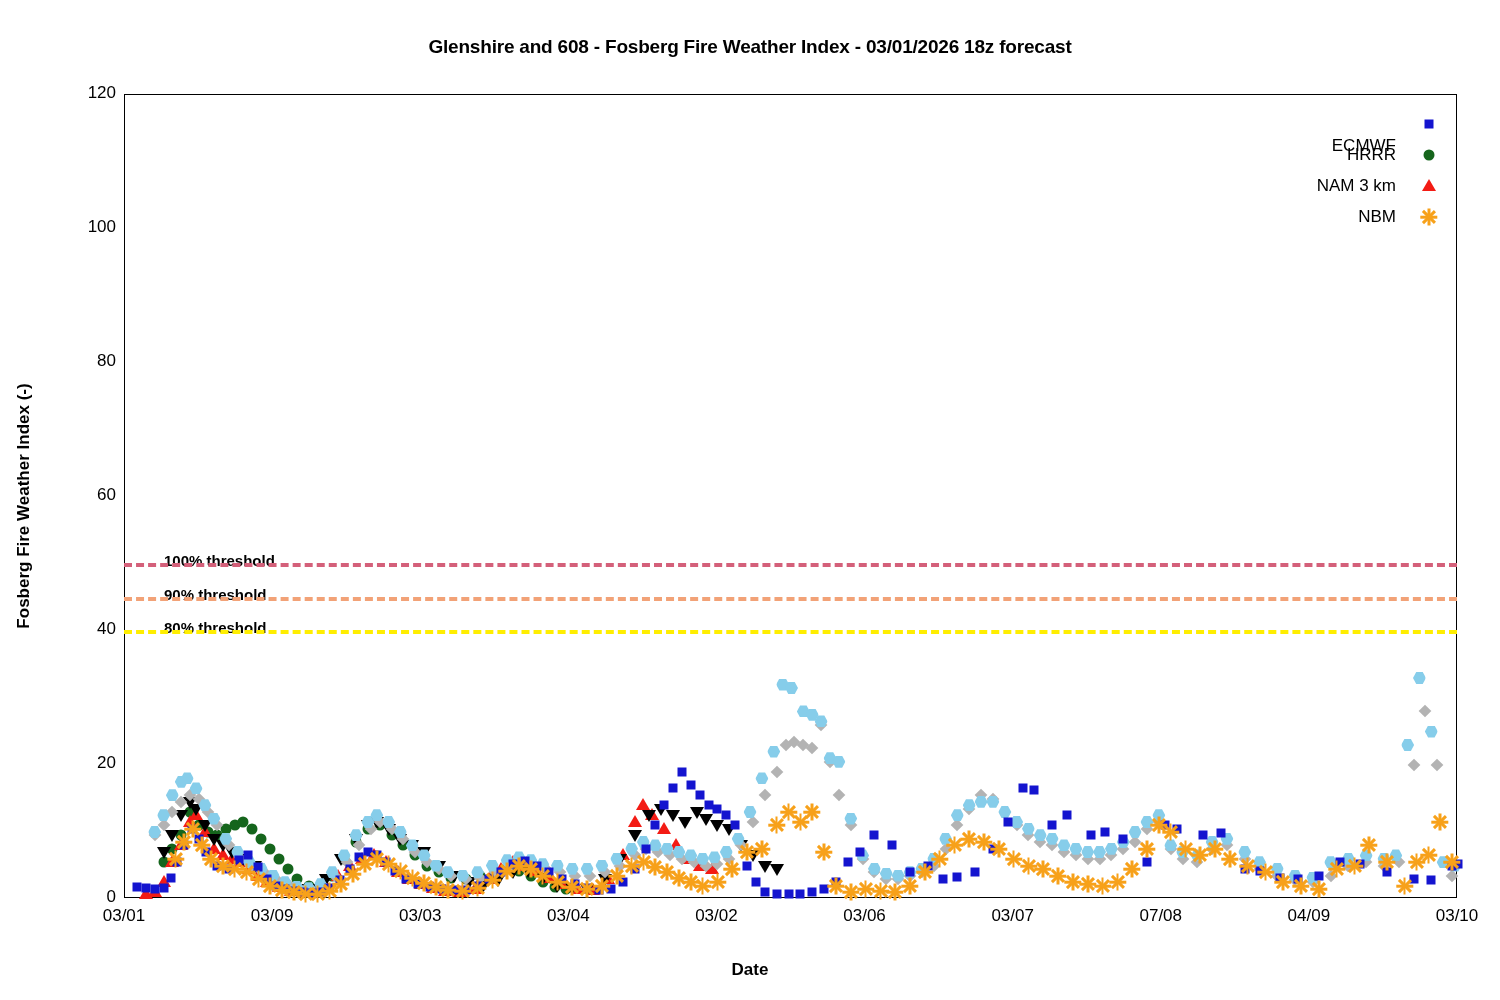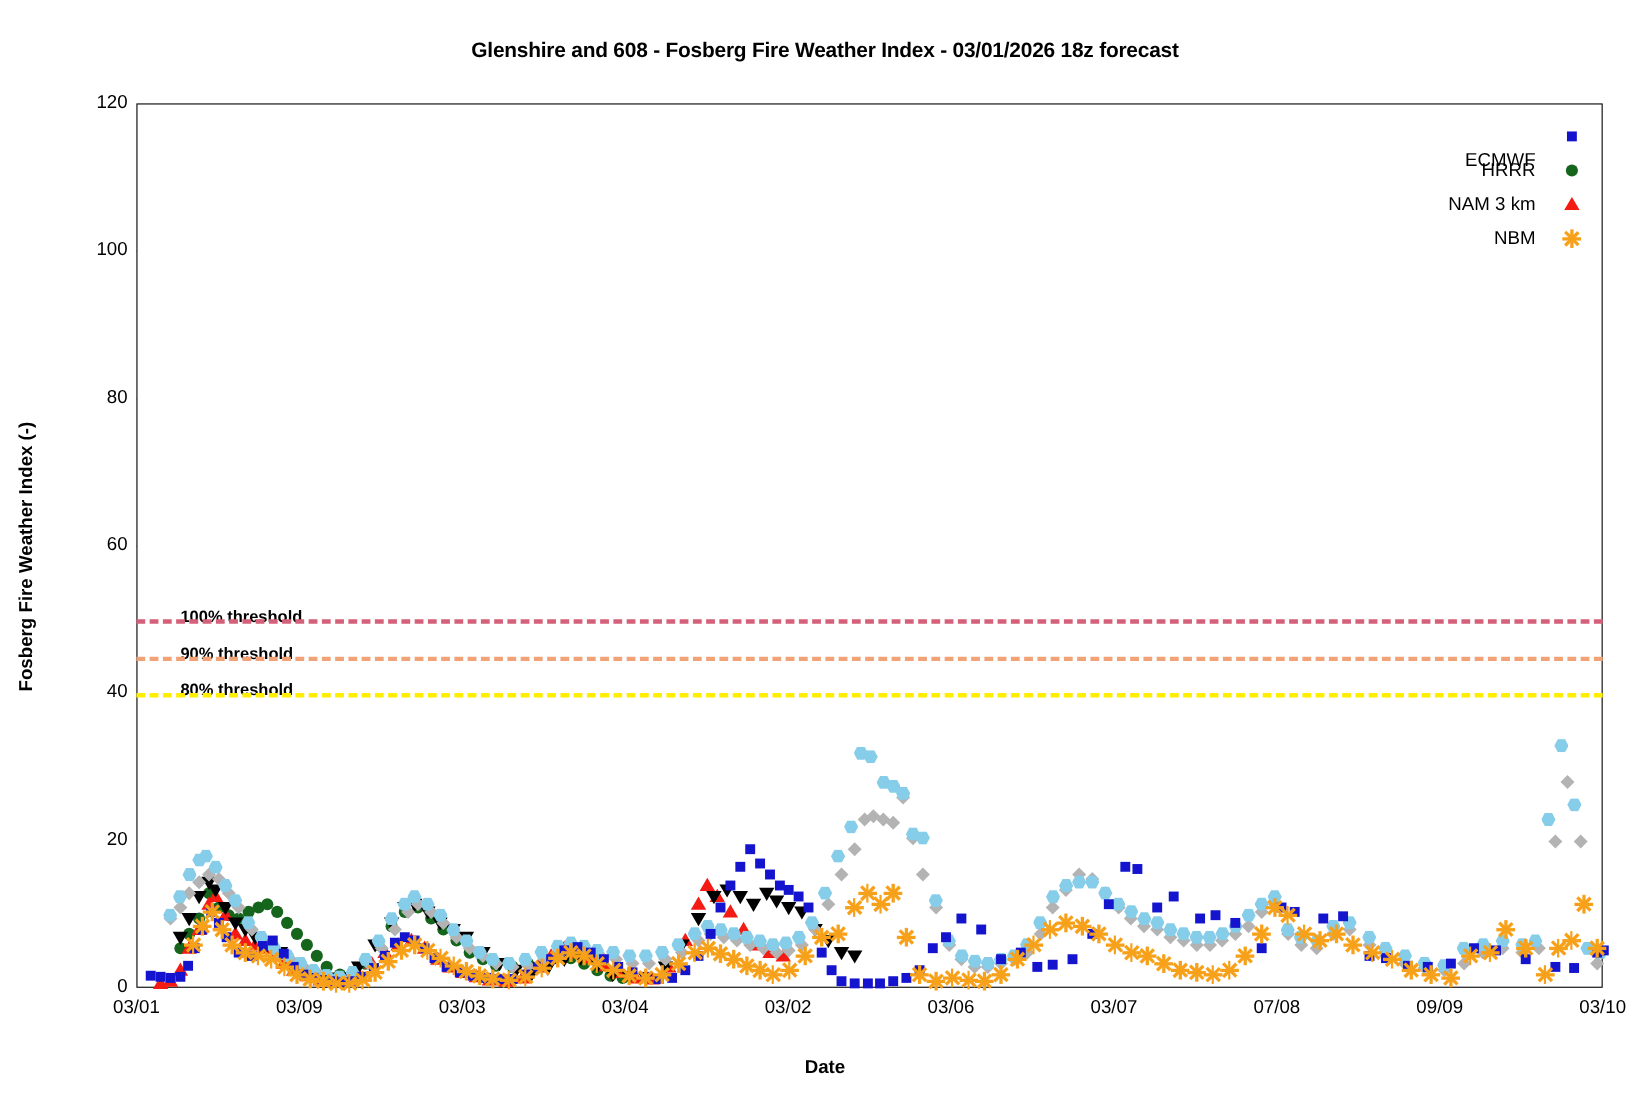--- a/index.html
+++ b/index.html
@@ -112,21 +112,21 @@
       <div class="xtick-label" style="left: 508.333px;">03/04</div>
       <div class="xtick-mark" style="left: 568.333px;"></div>
       <div class="xtick-label" style="left: 656.444px;">03/02</div>
       <div class="xtick-mark" style="left: 716.444px;"></div>
       <div class="xtick-label" style="left: 804.556px;">03/06</div>
       <div class="xtick-mark" style="left: 864.556px;"></div>
       <div class="xtick-label" style="left: 952.667px;">03/07</div>
       <div class="xtick-mark" style="left: 1012.67px;"></div>
       <div class="xtick-label" style="left: 1100.78px;">07/08</div>
       <div class="xtick-mark" style="left: 1160.78px;"></div>
-      <div class="xtick-label" style="left: 1248.89px;">09/09</div>
+      <div class="xtick-label" style="left: 1248.89px;">04/09</div>
       <div class="xtick-mark" style="left: 1308.89px;"></div>
       <div class="xtick-label" style="left: 1397px;">03/10</div>
     </div>
 
   <div id="plot-frame">
     <div id="thresholds-layer"></div>
     <div id="series-layer">
         <div style="position: absolute; left: 0px; top: 0px; width: 100%; height: 100%;">
           <div class="mk mk-circle" style="background: rgb(21, 101, 28); left: 38.5089px; top: 767.15px;"></div>
           <div class="mk mk-circle" style="background: rgb(21, 101, 28); left: 47.3956px; top: 753.75px;"></div>

